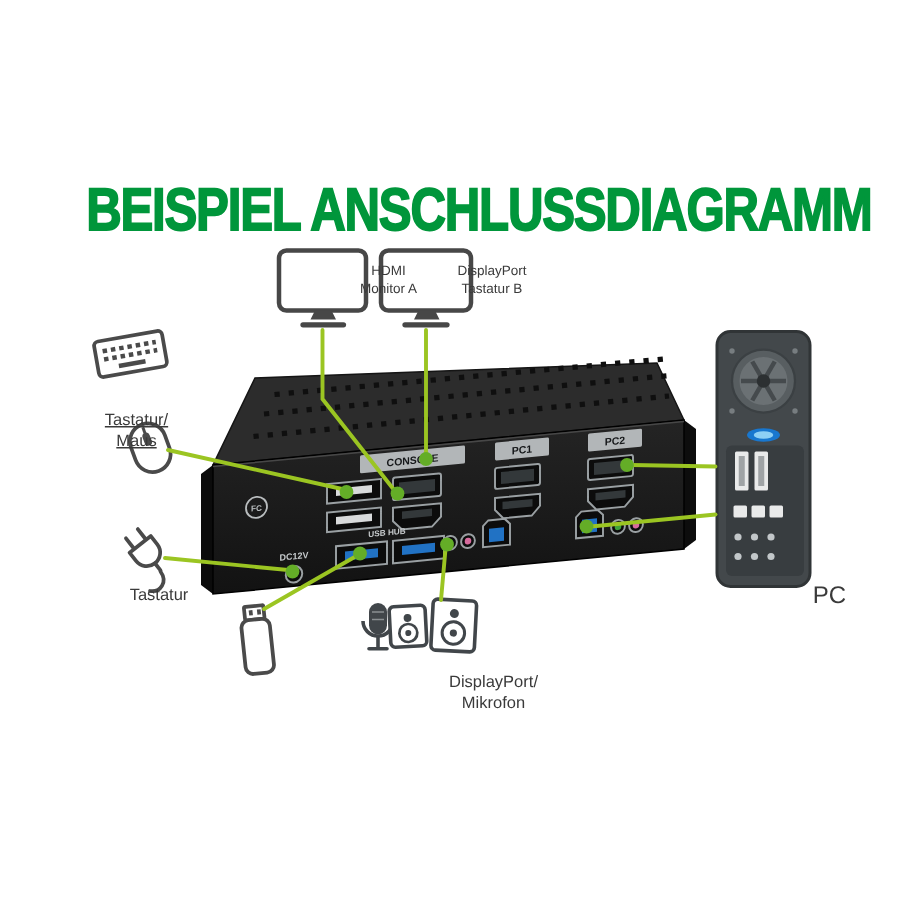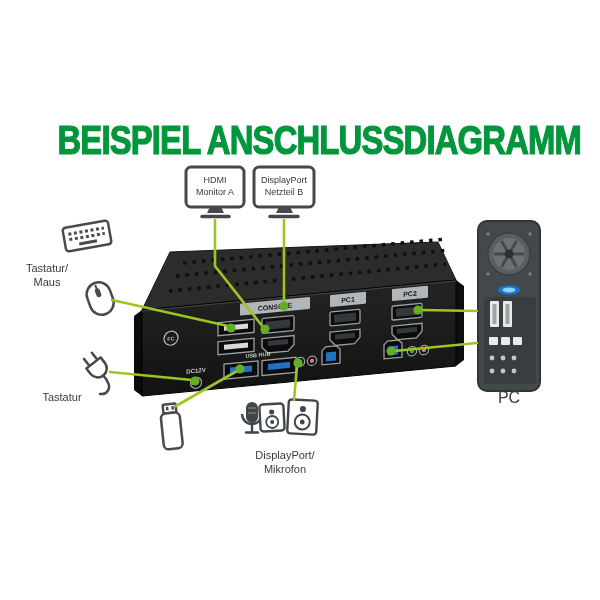--- a/index.html
+++ b/index.html
@@ -4,21 +4,21 @@
 <style>
   html,body{margin:0;padding:0;background:#fff;}
   .stage{position:relative;width:600px;height:600px;background:#fff;overflow:hidden;
          font-family:"Liberation Sans",sans-serif;}
   .page-title{position:absolute;top:120px;left:0;width:600px;text-align:center;
               color:var(--title-green,#00963b);font-weight:700;font-size:40px;line-height:1;
               white-space:nowrap;}
   .title-inner{display:inline-block;transform:scaleX(.82);transform-origin:center top;
                letter-spacing:-1px;-webkit-text-stroke:1.2px currentColor;}
   .diagram-svg{position:absolute;left:0;top:0;}
-  .lbl{position:absolute;color:#3a3a3a;font-size:11px;line-height:1.3;text-align:center;}
+  .lbl{position:absolute;color:#3a3a3a;font-size:11px;line-height:1.3;text-align:center;margin-left:44px;}
   .lbl.small{font-size:9px;line-height:1.35;}
   .vent{stroke:#0f0f0f;stroke-width:3.5;stroke-dasharray:3.5 6;}
   .port-outline{fill:#0c0c0c;stroke:#9aa0a3;stroke-width:1.3;}
   .port-inner{fill:#33383a;}
   .tongue-white{fill:#d8dadb;}
   .tongue-blue{fill:#2172c4;}
   .strip{fill:#b2b6b8;}
   .strip-text{font:700 7px "Liberation Sans",sans-serif;fill:#16181a;text-anchor:middle;}
   .tiny-white{font:600 6px "Liberation Sans",sans-serif;fill:#c6cacc;text-anchor:middle;}
   .fc-text{font:700 5.5px "Liberation Sans",sans-serif;fill:#b9bdbf;text-anchor:middle;}
@@ -280,23 +280,23 @@
       <circle class="connector-dot" cx="391" cy="351" r="4.6"></circle>
     </g>
   </svg>
 
   <div class="lbl small" style="left:188px;top:174px;width:54px;">
     <div>HDMI</div>
     <div>Monitor A</div>
   </div>
   <div class="lbl small" style="left:256px;top:174px;width:56px;">
     <div>DisplayPort</div>
-    <div>Netzteil B</div>
-  </div>
-  <div class="lbl" style="left:16px;top:261px;width:62px;">
+    <div>Tastatur B</div>
+  </div>
+  <div class="lbl" style="left:16px;top:273px;width:62px;text-decoration:underline;">
     <div>Tastatur/</div>
     <div>Maus</div>
   </div>
   <div class="lbl" style="left:28px;top:390px;width:68px;">
     <div>Tastatur</div>
   </div>
   <div class="lbl" style="left:225px;top:448px;width:120px;">
     <div>DisplayPort/</div>
     <div>Mikrofon</div>
   </div>

